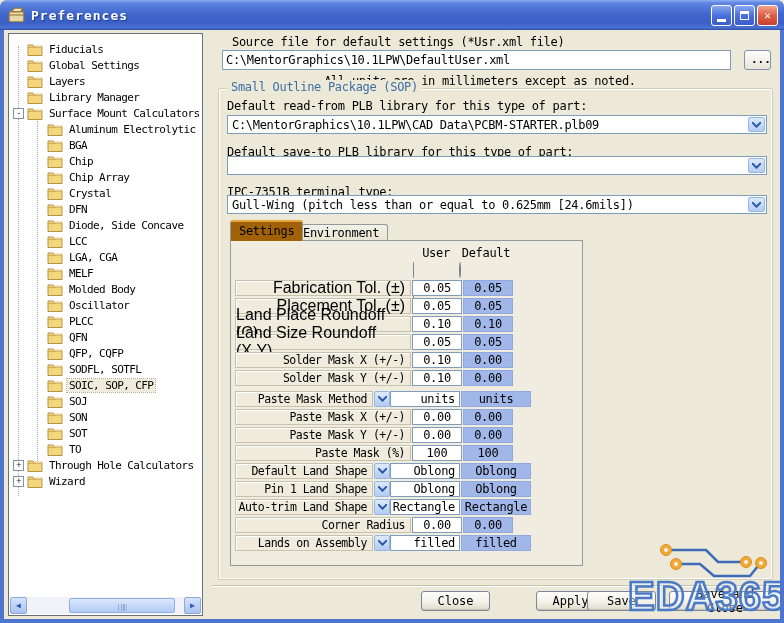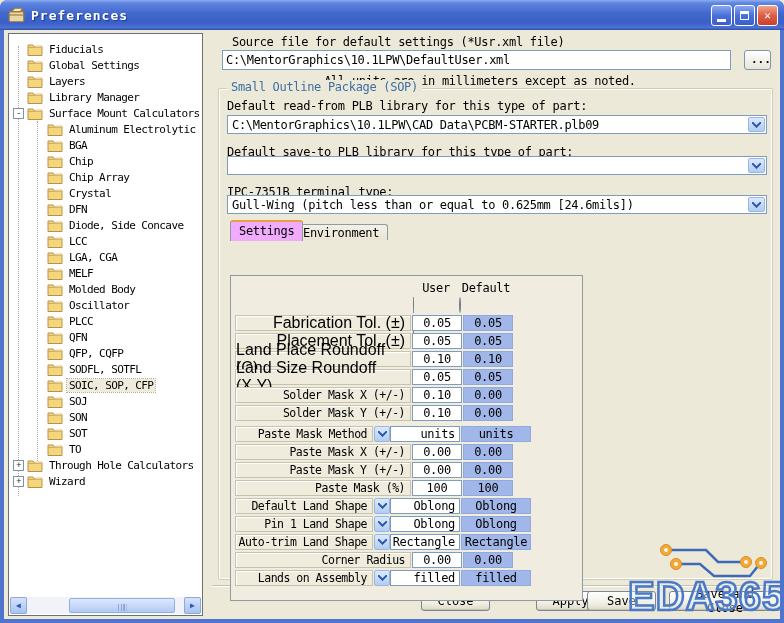--- a/index.html
+++ b/index.html
@@ -60,24 +60,24 @@
   .read-label{top:10px;} .save-label{top:56px;} .term-label{top:96px;}
   .combo{position:absolute;left:8px;right:5px;height:19px;border:1px solid #7F9DB9;background:#fff;
     display:flex;align-items:center;padding:0 22px 0 4px;overflow:hidden;white-space:nowrap;}
   .combo1{top:26px;} .combo2{top:67px;} .combo3{top:106px;}
   .combo-arrow{position:absolute;right:1px;top:1px;bottom:1px;width:17px;
     background:linear-gradient(180deg,#DCE9FC,#B4CCF2);border:1px solid #98B6E4;border-radius:2px;
     display:flex;align-items:center;justify-content:center;}
   
   .tab{position:absolute;border:1px solid #919B9C;border-bottom:none;border-radius:3px 3px 0 0;
     background:linear-gradient(#F3F1E8,#E9E5D4);padding:0 8px;line-height:16px;height:16px;top:135px;}
-  .tab.active{top:131px;height:21px;line-height:18px;background:#f0abfc;border-top:2px solid #E8A33D;z-index:2;}
+  .tab.active{top:131px;height:21px;line-height:18px;background:#a16207;border-top:2px solid #E8A33D;z-index:2;}
   .tab-settings{left:11px;}
   .tab-environment{left:75px;}
-  .tabpanel{position:absolute;left:11px;top:151px;width:353px;height:326px;border:1px solid #919B9C;background:#F0EDE0;z-index:1;margin-top:35px;}
+  .tabpanel{position:absolute;left:11px;top:151px;width:353px;height:326px;border:1px solid #919B9C;background:#F0EDE0;z-index:1;}
   .colhead{position:absolute;top:5px;text-align:center;}
   .colhead.user{left:182px;width:46px;}
   .colhead.default{left:228px;width:54px;}
   .radiobox{position:absolute;top:22px;}
   .radiobox.user{left:182px;width:46px;} .radiobox.default{left:228px;width:54px;}
   .radio{width:12px;height:12px;border-radius:50%;border:1px solid #747E8C;background:radial-gradient(#FFF,#E4E8EE);margin:0 auto;}
   .radio.checked::after{content:"";display:block;width:5px;height:5px;border-radius:50%;background:#2FA02F;margin:2.5px auto;}
   .rows{position:absolute;left:4px;top:39px;}
   .trow{display:flex;height:16px;margin-bottom:2px;align-items:stretch;}
   .trow.gap{margin-top:5px;}

